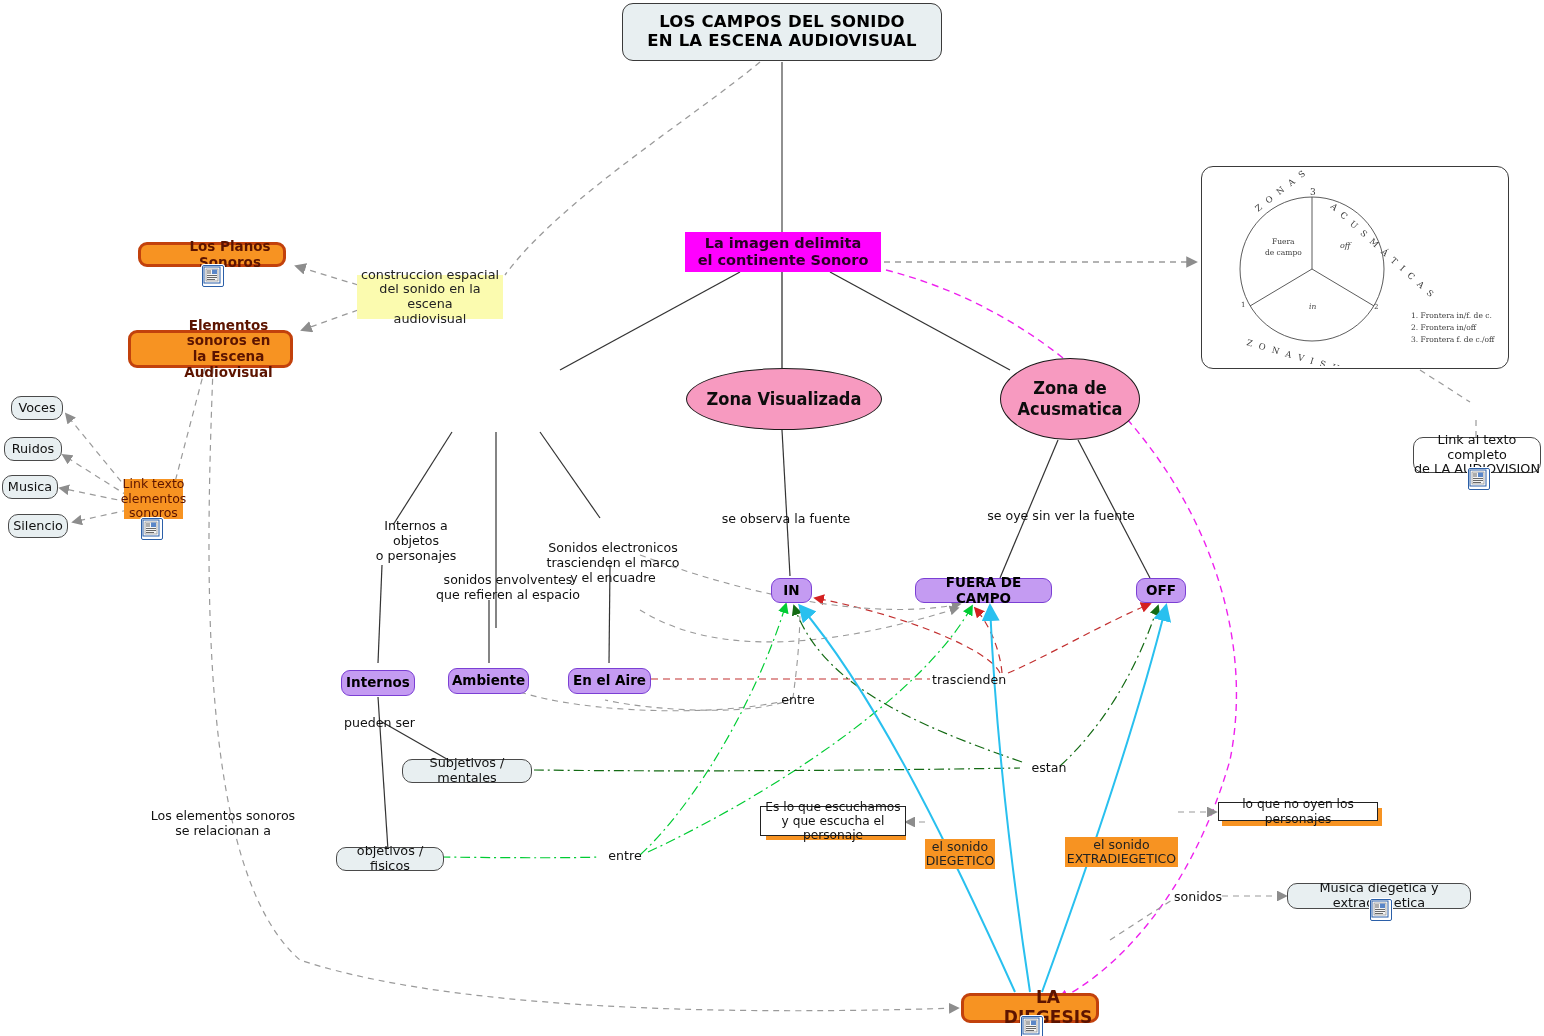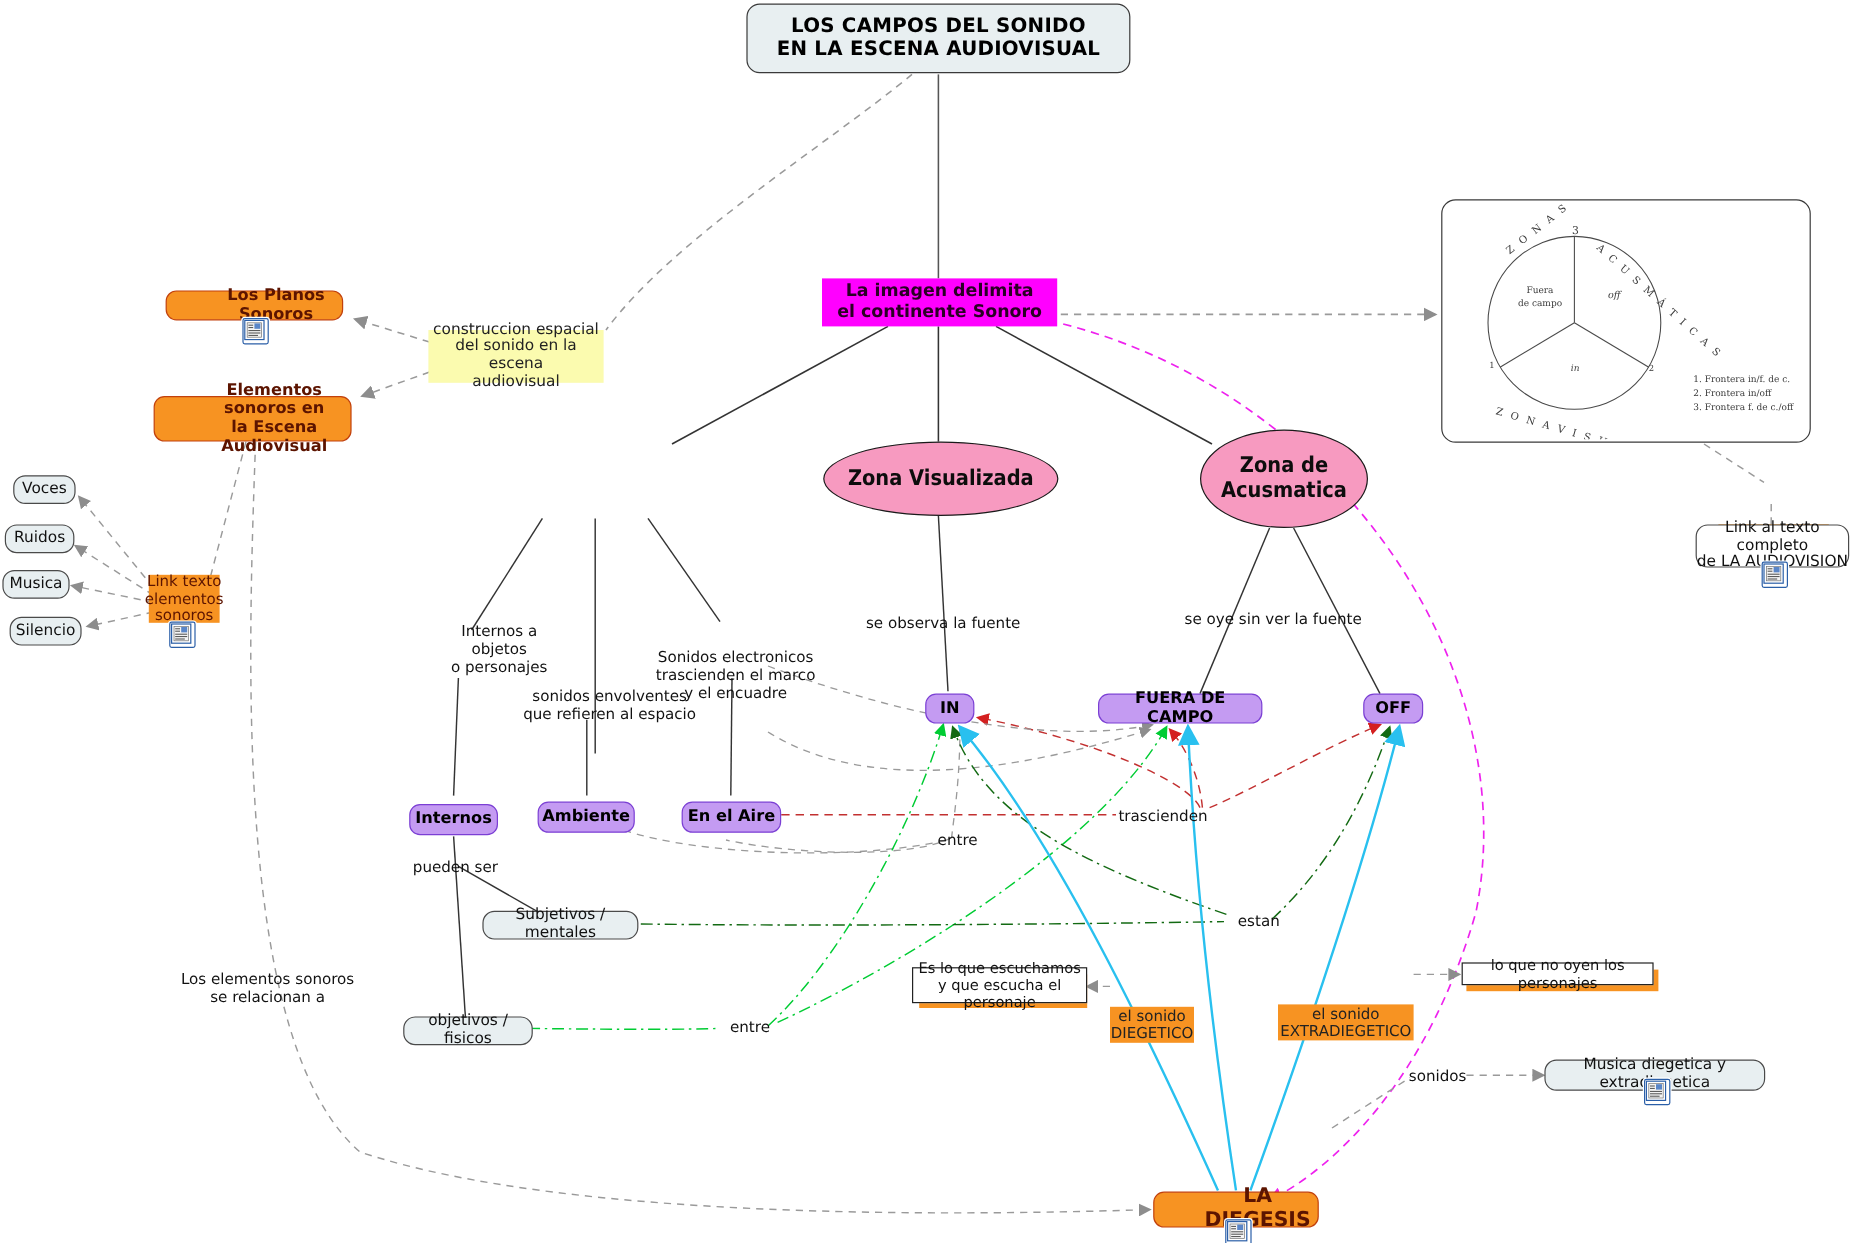--- a/index.html
+++ b/index.html
@@ -37,21 +37,21 @@
     background:#e8eff1;
     border:1px solid #3a3a3a;
     border-radius:11px;
     color:#000;
     font-weight:bold;
     font-size:16.5px;
     letter-spacing:0.2px;
   }
   .n-orange{
     background:#f79322;
-    border:1px solid #c2410c;
+    border:3px solid #c2410c;
     border-radius:9px;
     color:#5c1400;
     font-weight:bold;
     font-size:13.5px;
     padding-left:36px;
   }
   .n-orange-flat{
     background:#f79322;
     border:none;
     border-radius:0;

